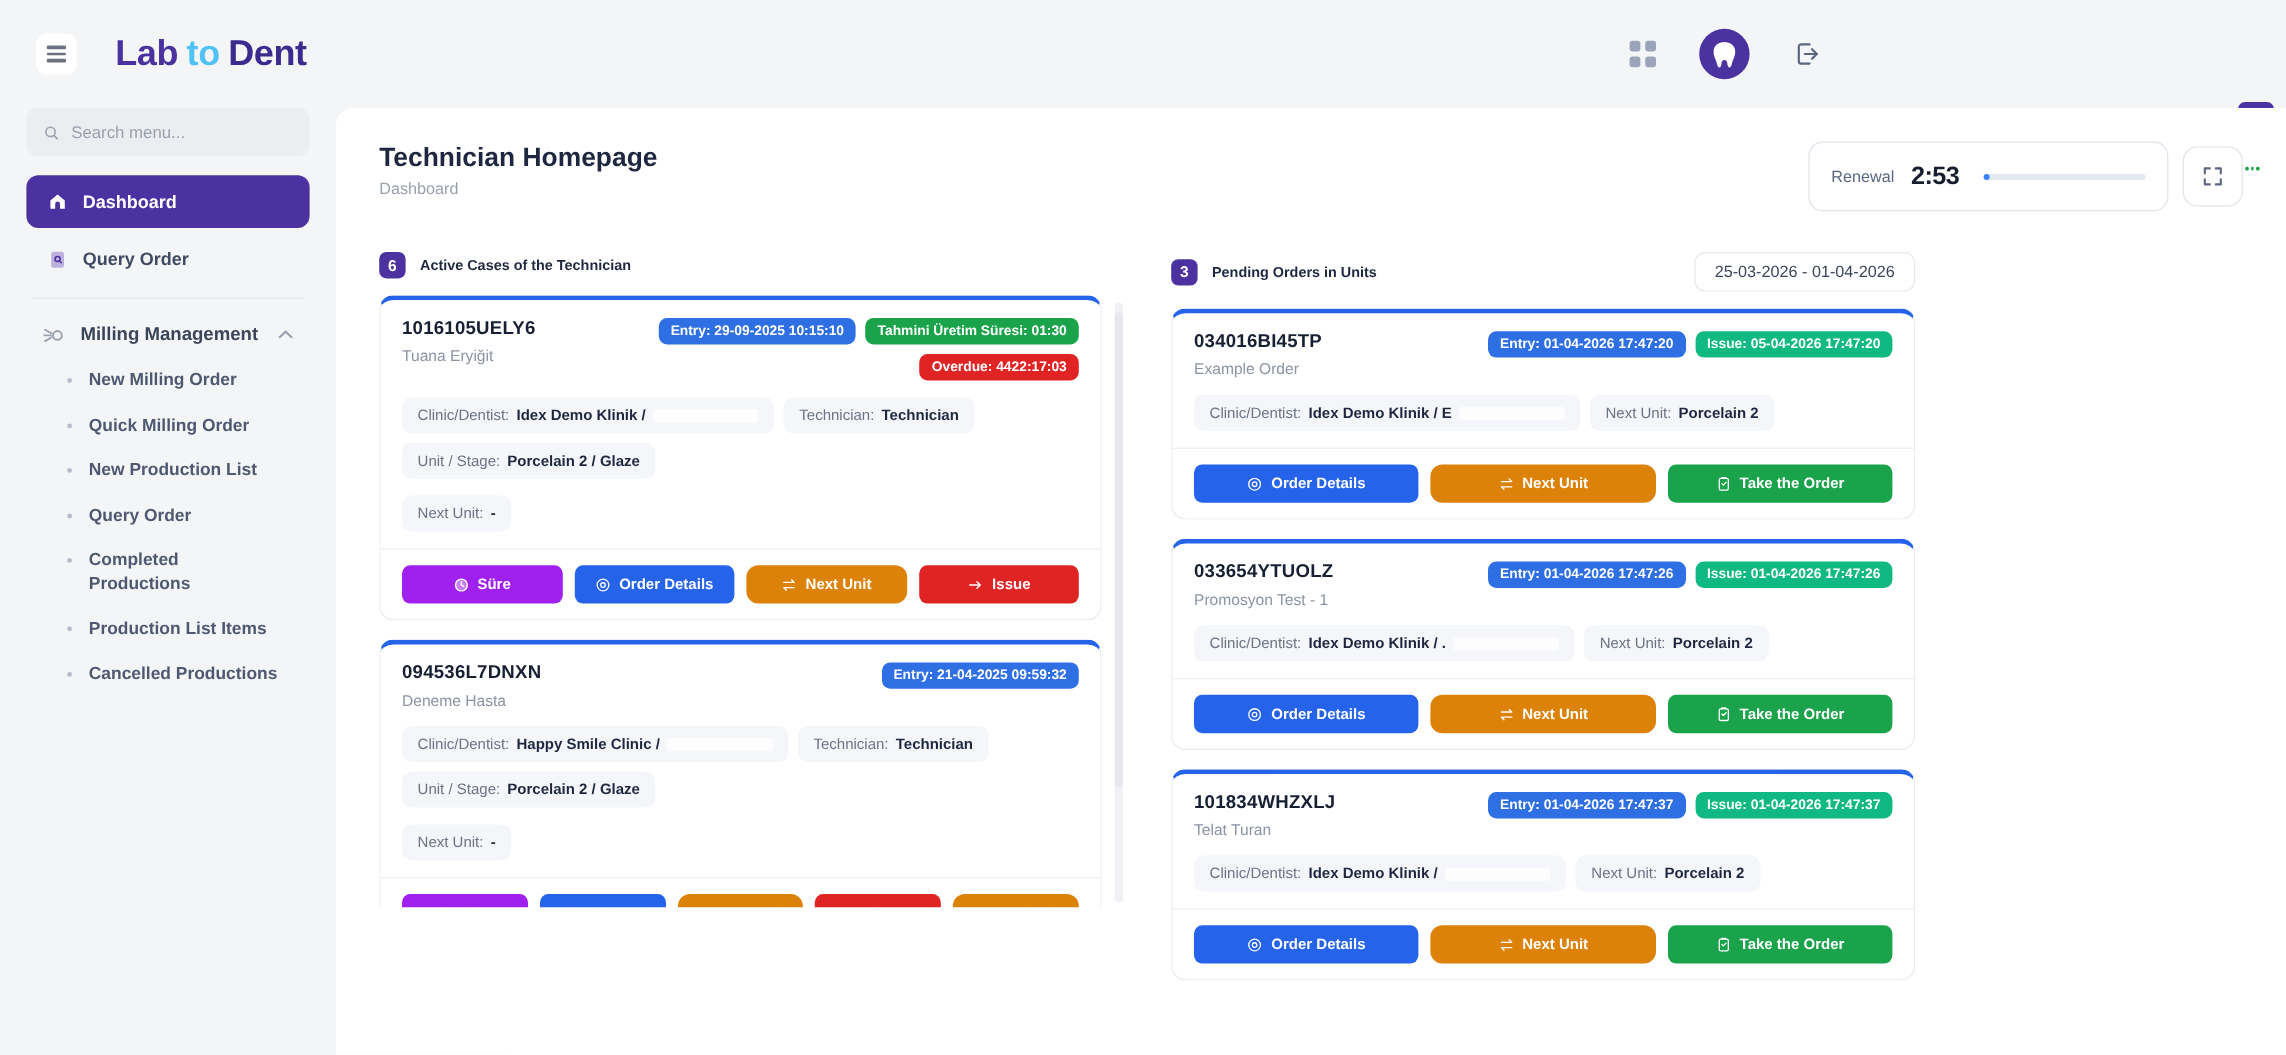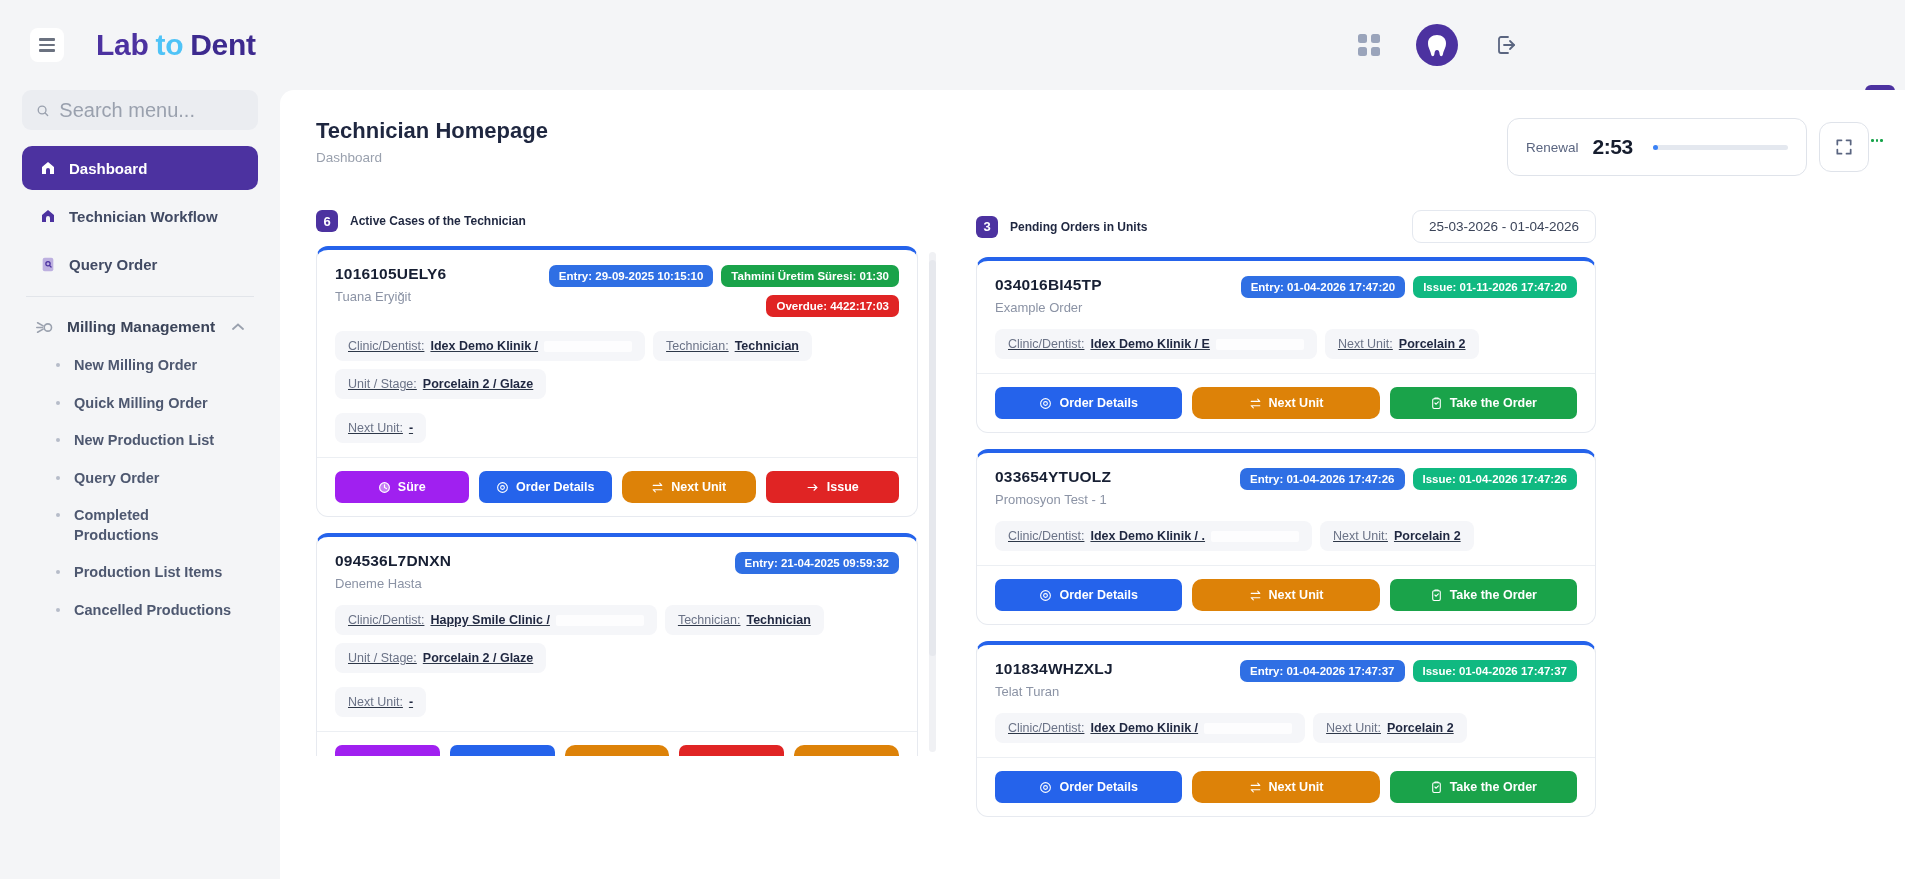--- a/index.html
+++ b/index.html
@@ -50,21 +50,21 @@
   
   .sidebar {
     position: absolute; top: 90px; left: 0; width: 280px; height: 789px;
     background: #f4f5f7; padding: 0 22px;
   }
   .search-box {
     height: 40px; background: #ebedf1; border-radius: 9px; display: flex; align-items: center;
     padding: 0 14px; gap: 10px; margin-bottom: 16px;
   }
   .search-box input {
-    border: none; outline: none; background: transparent; font-size: 20px;
+    border: none; outline: none; background: transparent; font-size: 14px;
     color: #4d7c0f; font-family: "Liberation Sans", sans-serif; width: 100%;
   }
   .search-box input::placeholder { color: #9aa1ae; }
   .nav-item {
     display: flex; align-items: center; gap: 13px; height: 44px; border-radius: 10px;
     padding: 0 18px; font-size: 15px; color: #414a63; font-weight: bold; cursor: pointer;
     margin-bottom: 4px;
   }
   .nav-item.active { background: #4c32a0; color: #ffffff; }
   .nav-divider { height: 1px; background: #e2e5ea; margin: 10px 4px; }
@@ -130,21 +130,21 @@
   .case-row1 { display: flex; align-items: flex-start; }
   .case-code { font-size: 15.5px; font-weight: bold; color: #171f33; letter-spacing: 0.2px; }
   .case-patient { font-size: 13px; color: #8b93a5; margin-top: 6px; }
   .chips { margin-left: auto; display: flex; gap: 8px; align-items: center; flex-wrap: wrap; justify-content: flex-end; }
   .chip { border-radius: 7px; padding: 5px 10px; font-size: 11.5px; color: #fff; font-weight: bold; white-space: nowrap; }
   .chip.blue { background: #2f6fe4; }
   .chip.green { background: #1aa34a; }
   .chip.red { background: #e02424; }
   .chip.teal { background: #10b981; }
 
-  .meta-row { display: flex; gap: 8px; margin-top: 14px; flex-wrap: wrap; text-decoration: underline; }
+  .meta-row { display: flex; gap: 8px; margin-top: 14px; flex-wrap: wrap; }
   .meta-pill {
     background: #f5f6f9; border-radius: 8px; padding: 8px 13px; font-size: 12.5px;
     color: #6b7387; display: flex; gap: 6px; align-items: center; white-space: nowrap;
   }
   .meta-pill b { color: #1f2740; font-weight: bold; }
   .meta-pill .redacted { display: inline-block; width: 64px; height: 11px; background: #fdfdfe; border-radius: 2px; }
   .meta-pill .redacted.wide { width: 88px; }
 
   .btn-row { display: flex; gap: 10px; border-top: 1px solid #eceff3; padding: 13px 18px; }
   .btn {
@@ -219,26 +219,20 @@
         <line x1="21" y1="21" x2="16.5" y2="16.5" stroke-linecap="round"></line>
       </svg>
     <input readonly="" placeholder="Search menu..." style="">
   </div>
 
   <div class="nav-item active">
     <svg width="16" height="16" viewBox="0 0 24 24" fill="#ffffff">
         <path d="M12 3 3 10.5V21h6v-6a3 3 0 0 1 6 0v6h6V10.5z"></path>
       </svg>
     <span>Dashboard</span>
-  </div>
-  <div class="nav-item">
-    <svg width="16" height="16" viewBox="0 0 24 24" fill="#4c32a0">
-        <path d="M12 3 3 10.5V21h6v-6a3 3 0 0 1 6 0v6h6V10.5z"></path>
-      </svg>
-    <span>Technician Workflow</span>
   </div>
   <div class="nav-item">
     <svg width="16" height="17" viewBox="0 0 24 24">
         <rect x="4" y="2" width="16" height="20" rx="3" fill="#bdb0e0"></rect>
         <circle cx="12" cy="11" r="3.2" fill="none" stroke="#4c32a0" stroke-width="1.9"></circle>
         <line x1="14.3" y1="13.4" x2="16.6" y2="15.7" stroke="#4c32a0" stroke-width="1.9" stroke-linecap="round"></line>
       </svg>
     <span>Query Order</span>
   </div>
 
@@ -493,21 +487,21 @@
       <div id="right-cards">
           <div class="case-card">
             <div class="case-body">
               <div class="case-row1">
                 <div>
                   <div class="case-code">034016BI45TP</div>
                   <div class="case-patient">Example Order</div>
                 </div>
                 <div class="chips">
                   <span class="chip blue">Entry: 01-04-2026 17:47:20</span>
-                  <span class="chip teal">Issue: 01-11-2026 17:47:20</span>
+                  <span class="chip teal">Issue: 05-04-2026 17:47:20</span>
                 </div>
               </div>
               <div class="meta-row">
                 <span class="meta-pill">
                   <span>Clinic/Dentist:</span>
                   <b>Idex Demo Klinik / E</b>
                   <span class="redacted wide"></span>
                 </span>
                 <span class="meta-pill">
                   <span>Next Unit:</span>

